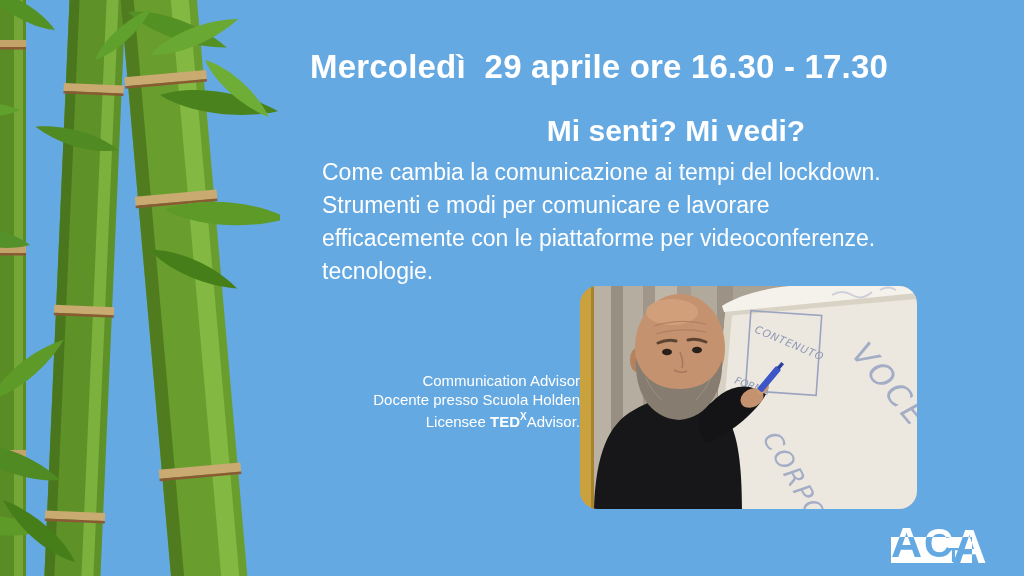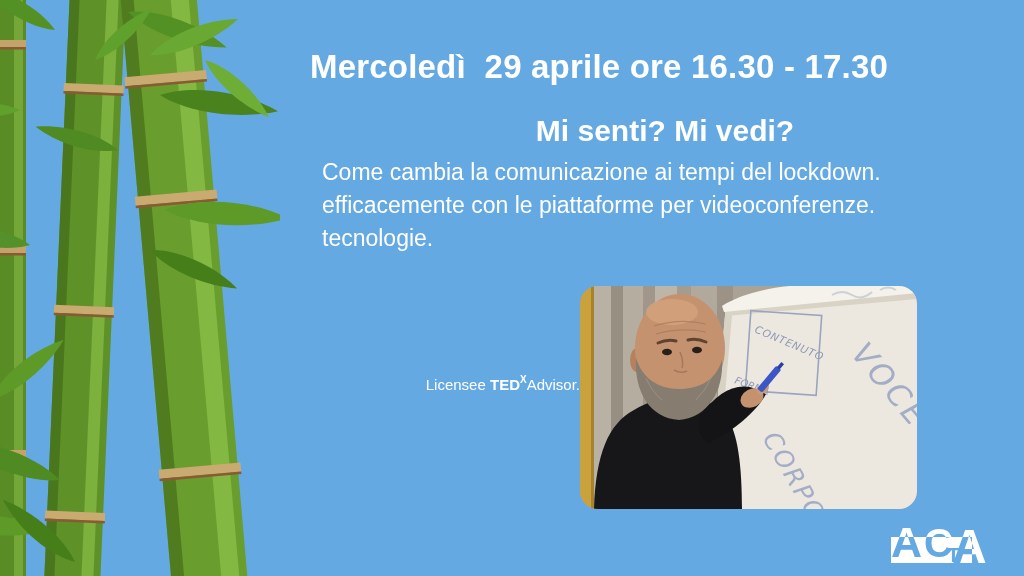--- a/index.html
+++ b/index.html
@@ -7,21 +7,21 @@
     width:1024px;height:576px;position:relative;overflow:hidden;
     background:#65A9E2;
     font-family:"Liberation Sans", sans-serif;
     color:#FFFFFF;
   }
   .abs{position:absolute;}
   .title{
     left:310px;top:48px;
     font-size:33px;font-weight:bold;white-space:pre;letter-spacing:.2px;
   }
-  .subtitle-wrap{left:345px;top:114px;width:640px;text-align:center;}
+  .subtitle-wrap{left:356px;top:114px;width:640px;text-align:center;}
   .subtitle{font-size:30px;font-weight:bold;white-space:nowrap;}
   .body-text{left:322px;top:156px;}
   .body-text .line{font-size:23px;line-height:33px;white-space:nowrap;}
   .presenter{left:240px;top:372px;width:340px;text-align:right;}
   .presenter .lead{font-size:27px;line-height:30px;white-space:nowrap;}
   .presenter .lead b{font-weight:bold;}
   .presenter .cred{font-size:15px;line-height:18.5px;}
   .presenter .cred b{font-weight:bold;text-align:center;}
   .presenter sup{font-size:10px;font-weight:bold;position:relative;top:-1px;}
   .photo{
@@ -115,25 +115,28 @@
 </div>
 
 <div class="abs title">Mercoledì  29 aprile ore 16.30 - 17.30</div>
 
 <div class="abs subtitle-wrap">
   <span class="subtitle">Mi senti? Mi vedi?</span>
 </div>
 
 <div class="abs body-text">
   <div class="line">Come cambia la comunicazione ai tempi del lockdown.</div>
+  <div class="line">Strumenti e modi per comunicare e lavorare</div>
   <div class="line">efficacemente con le piattaforme per videoconferenze.</div>
   <div class="line">tecnologie.</div>
 </div>
 
 <div class="abs presenter">
+  <div class="cred">Communication Advisor</div>
+  <div class="cred">Docente presso Scuola Holden</div>
   <div class="cred"><span>Licensee </span><b>TED</b><sup>X</sup><span>Advisor.</span></div>
 </div>
 
 <div class="abs photo">
   <svg width="337" height="223" viewBox="0 0 337 223">
 
     <rect x="0" y="0" width="337" height="223" fill="#aaa295"></rect>
     <g>
       <rect x="13" y="0" width="18" height="223" fill="#b9b1a4"></rect>
         <rect x="31" y="0" width="12" height="223" fill="#988f83"></rect>

